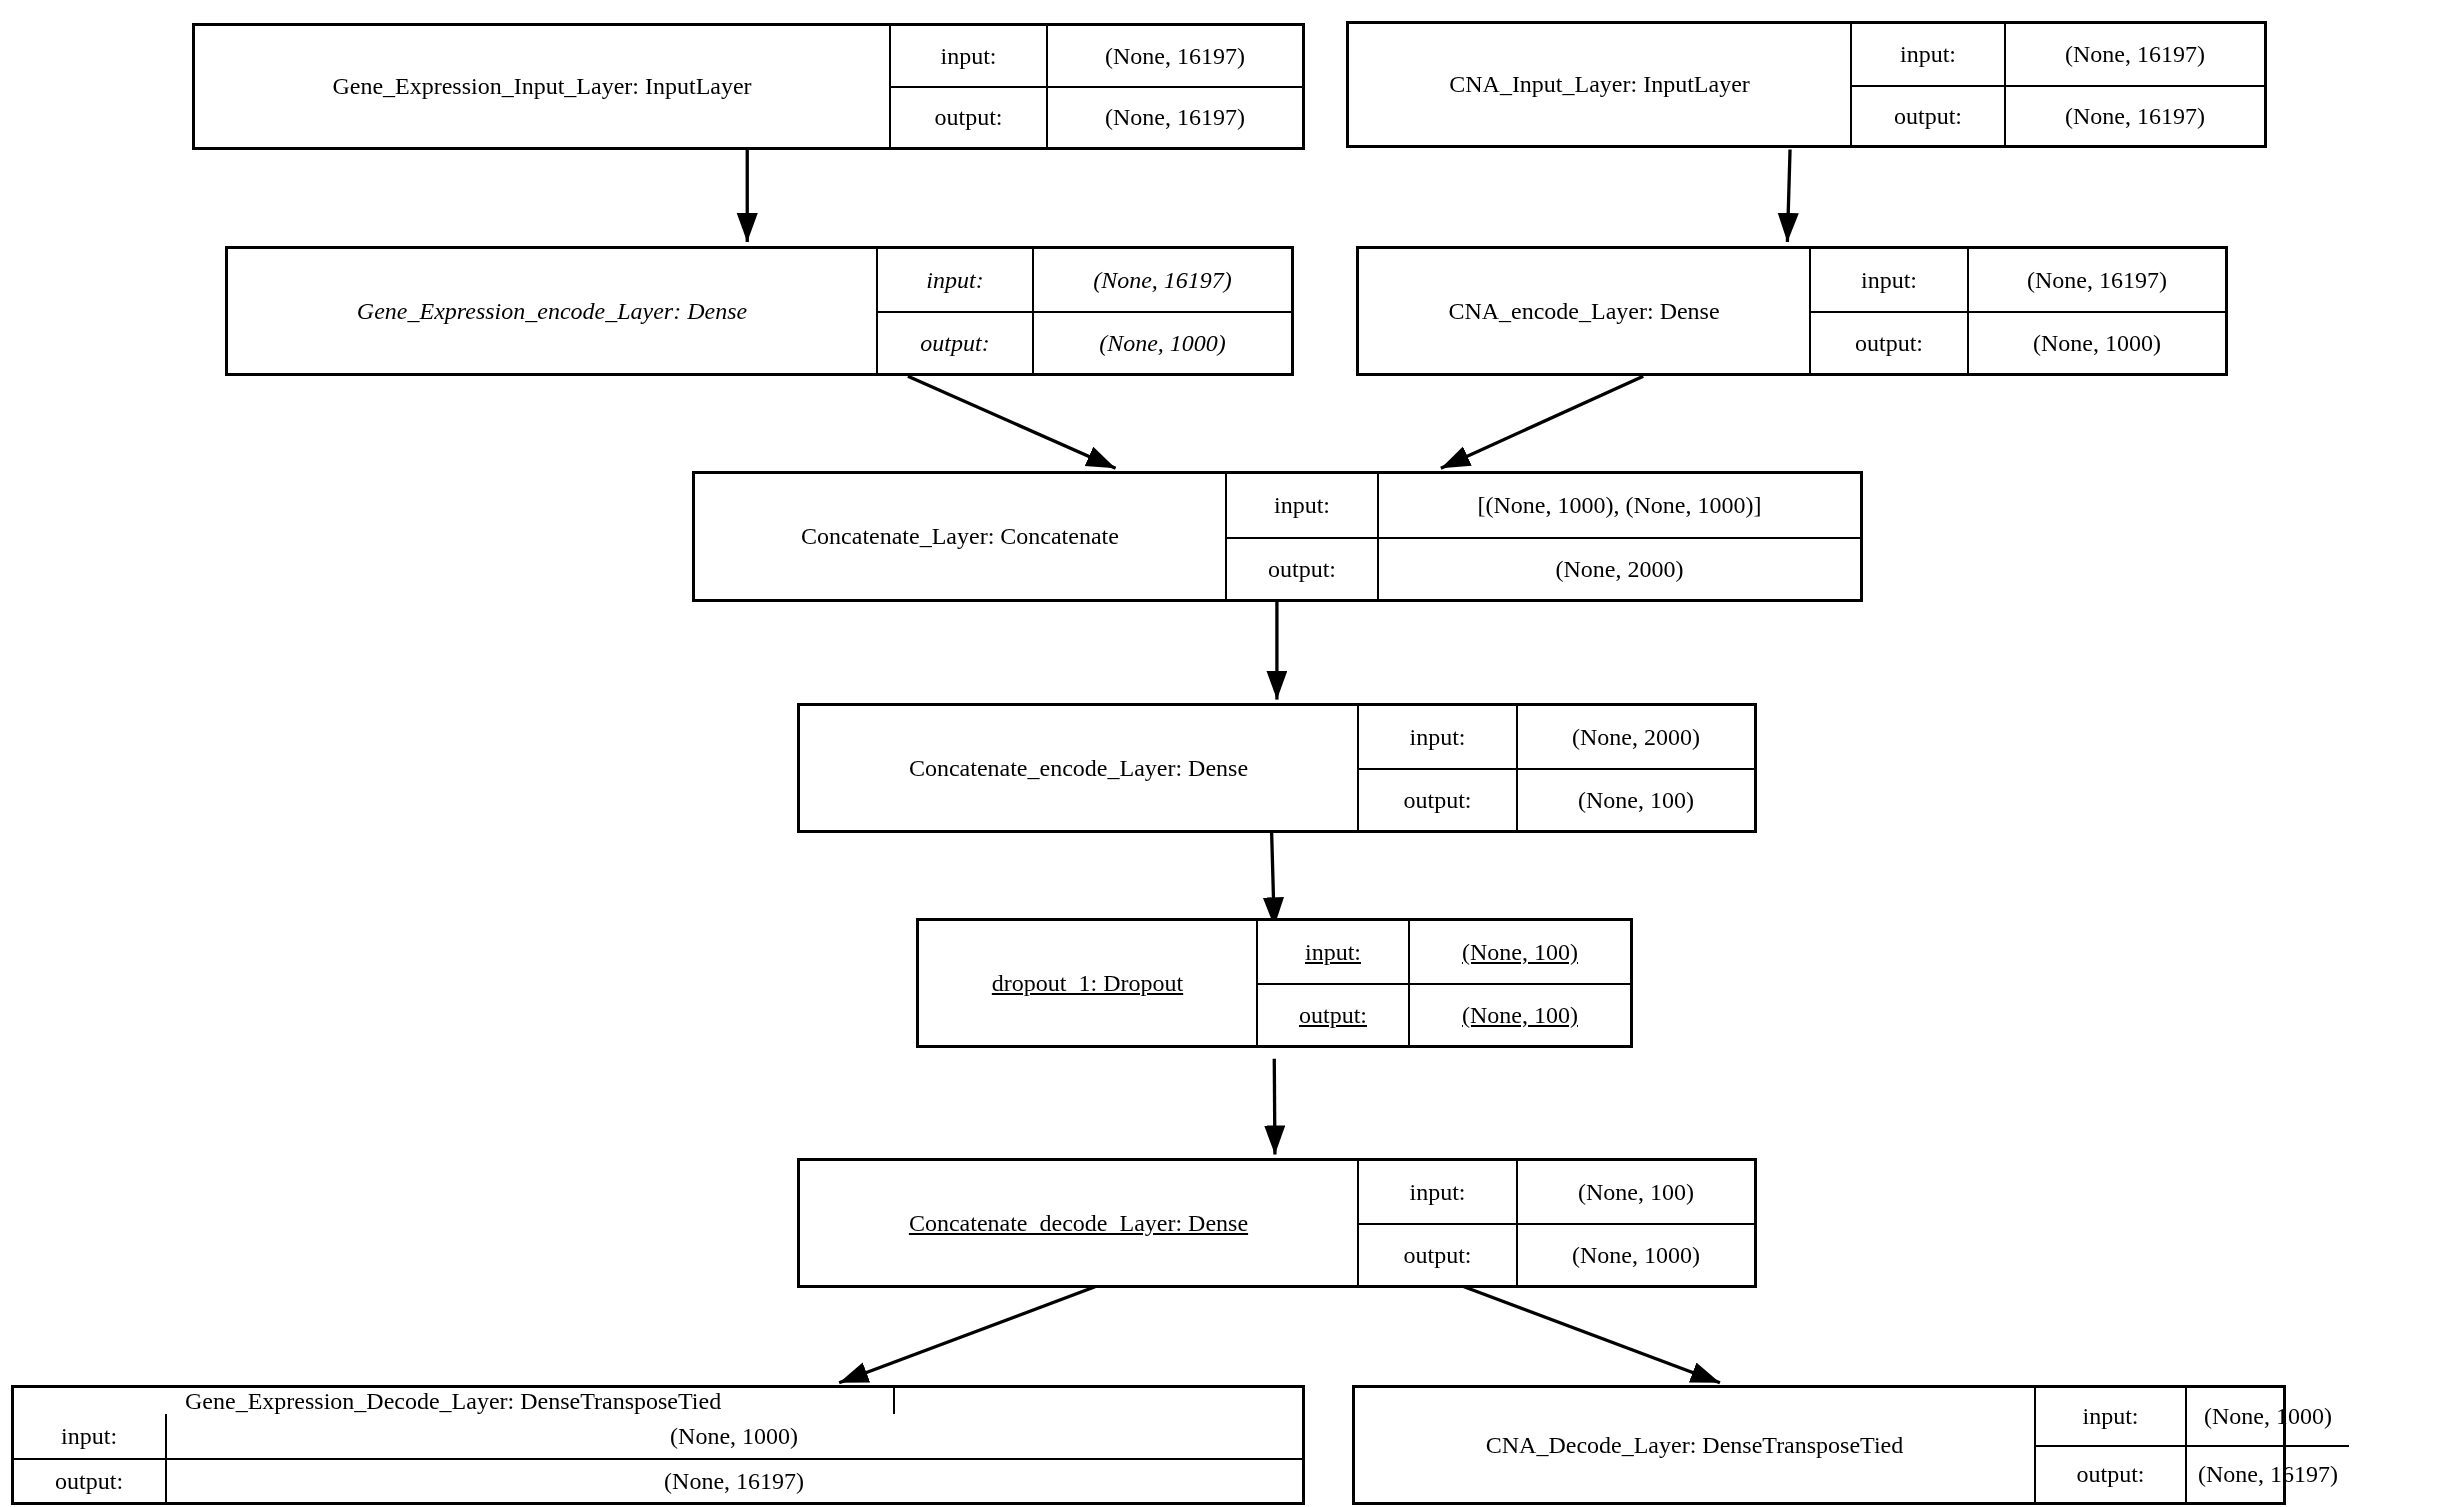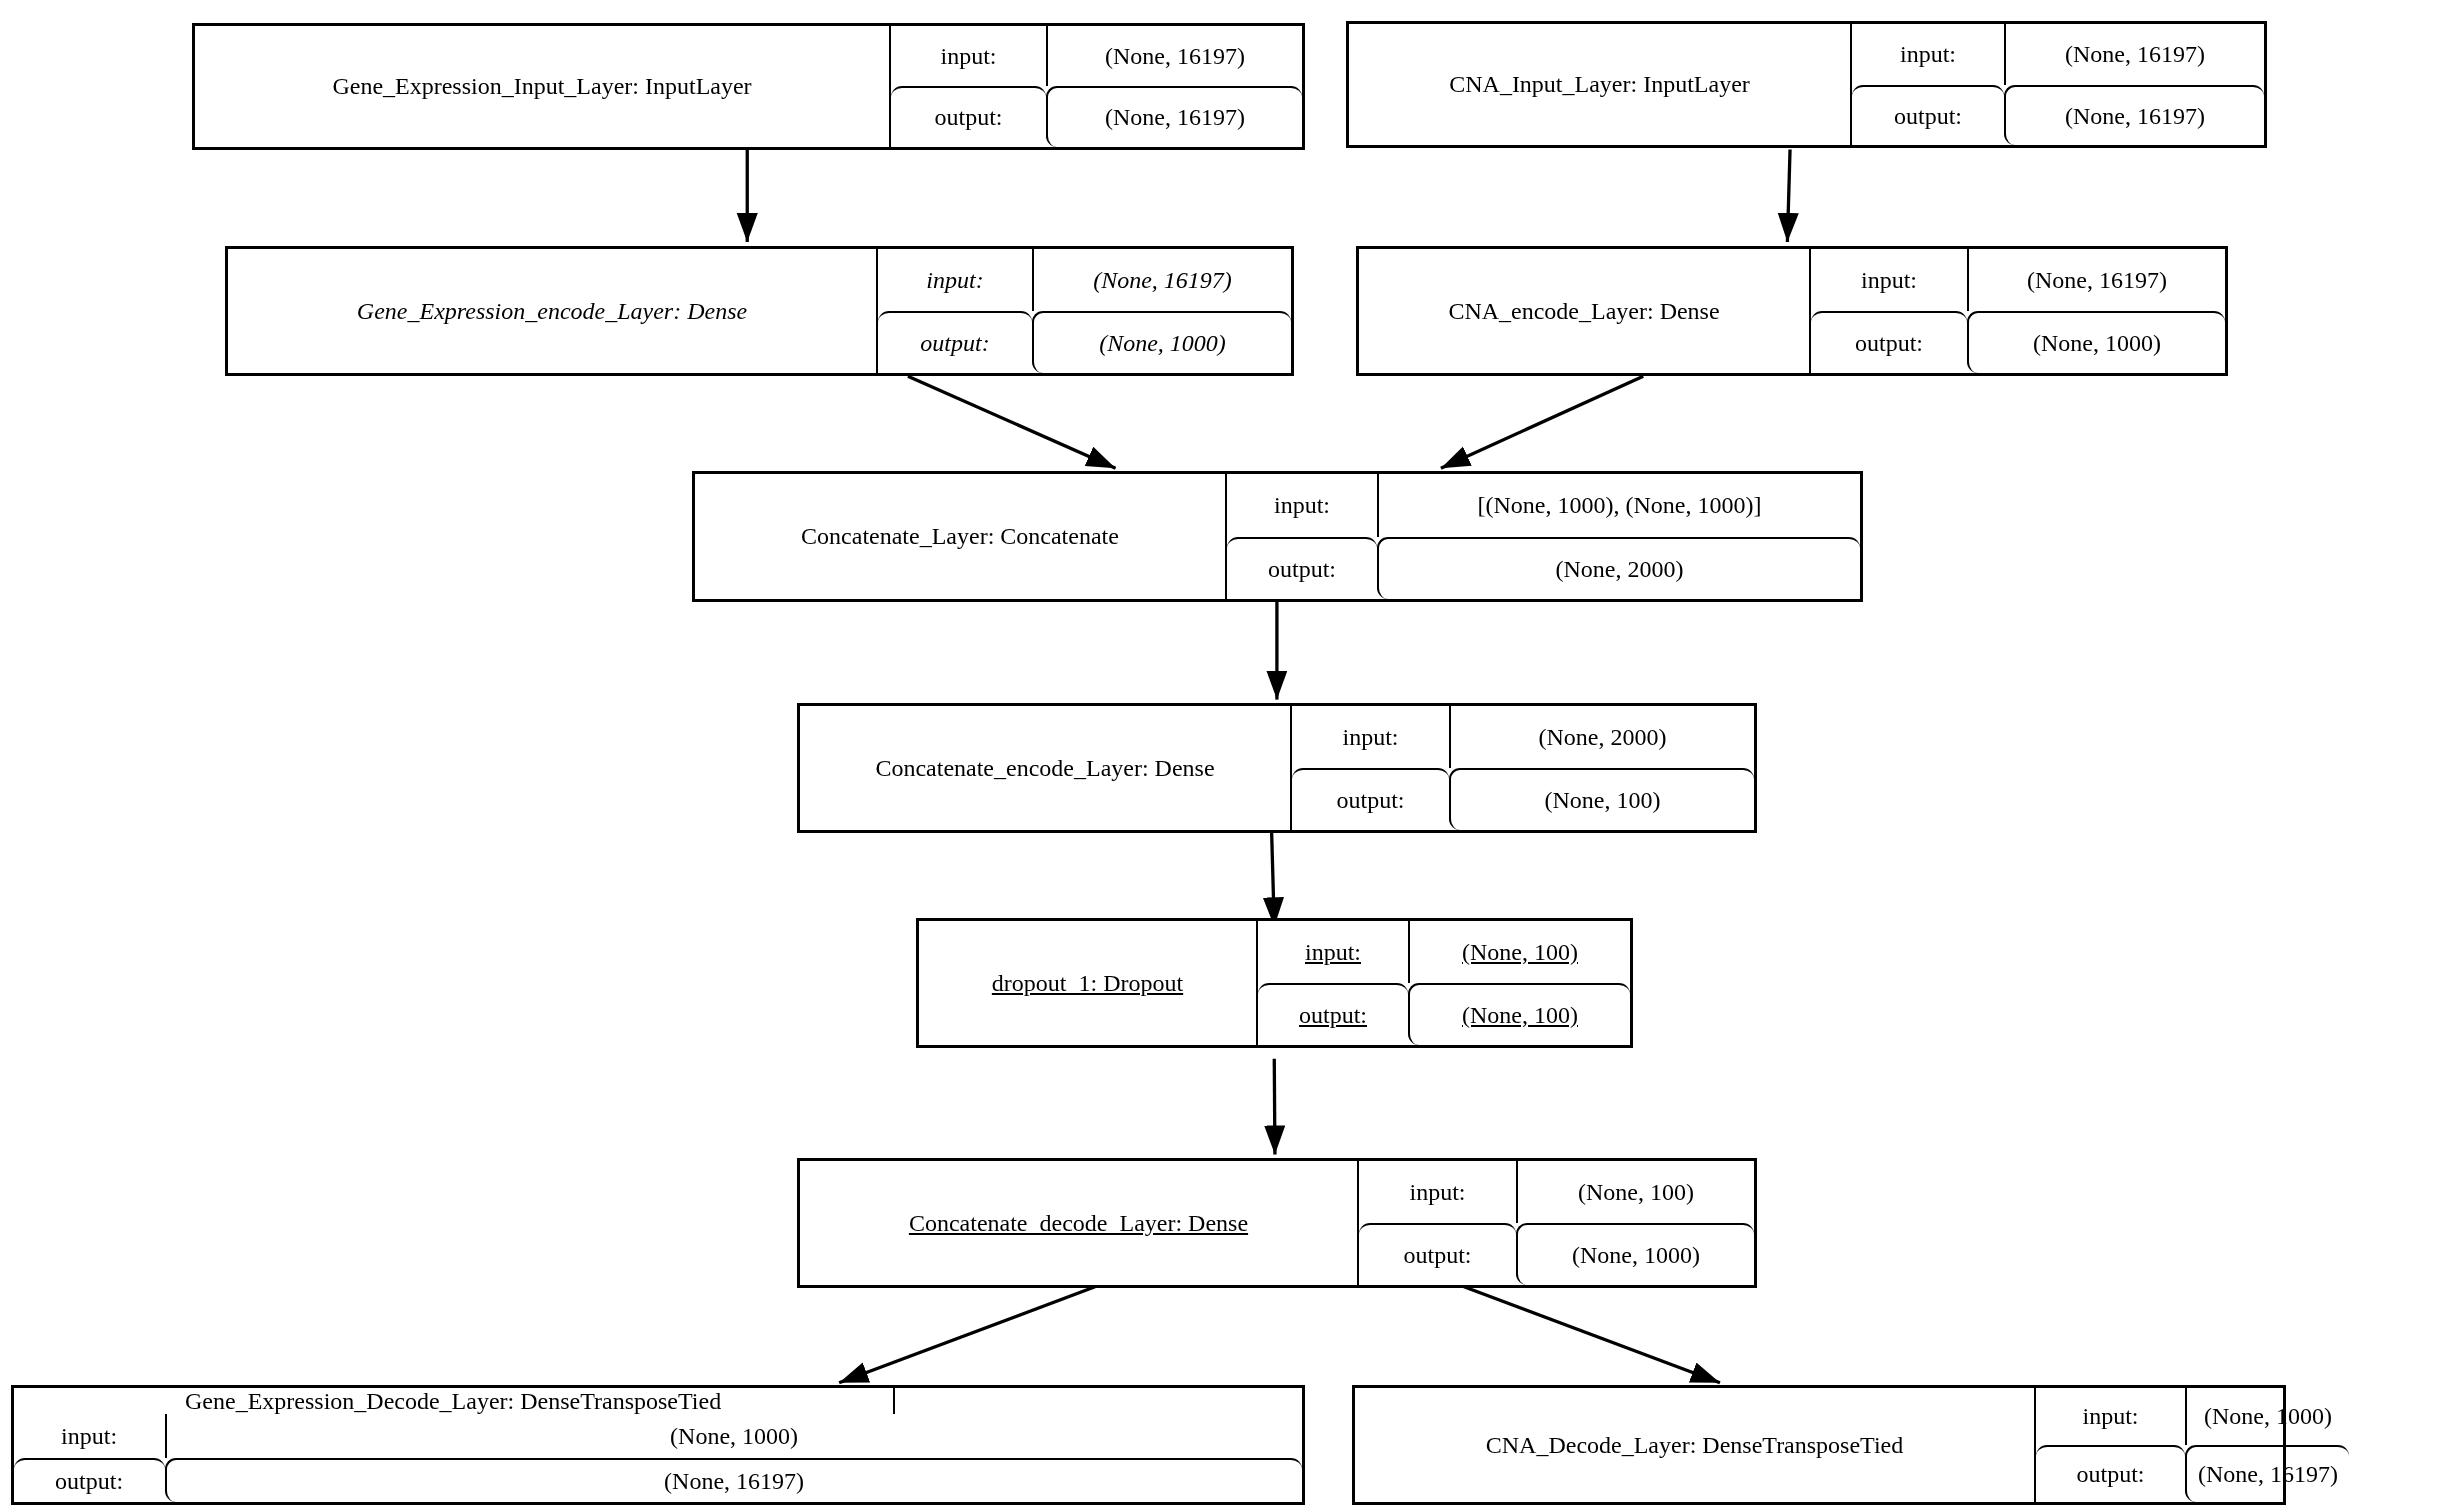--- a/index.html
+++ b/index.html
@@ -47,21 +47,21 @@
     box-sizing: border-box;
     display: flex;
     align-items: center;
     justify-content: center;
     font-size: 24px;
     line-height: 1.1;
     white-space: nowrap;
     padding: 0 11px;
   }
   .io-cell.value { border-left: 2.6px solid #000000; }
-  .io-cell.bottom { border-top: 2.6px solid #000000; border-radius: 11px; }
+  .io-cell.bottom { border-top: 2.6px solid #000000; }
 </style>
 </head>
 <body>
 
 <div class="canvas">
 
   <svg class="edges-layer" viewBox="0 0 3705 2279" xmlns="http://www.w3.org/2000/svg">
     <defs>
       <marker id="arrow" markerUnits="userSpaceOnUse" markerWidth="46" markerHeight="34" refX="44" refY="16" orient="auto">
         <polygon points="0,0 44,16 0,32" fill="#000000"></polygon>
@@ -122,21 +122,21 @@
     <div class="name-cell" style="width:532px;">Concatenate_Layer: Concatenate</div>
     <div class="io-grid" style="grid-template-columns:150px 1fr;">
       <div class="io-cell label">input:</div>
       <div class="io-cell value">[(None, 1000), (None, 1000)]</div>
       <div class="io-cell label bottom">output:</div>
       <div class="io-cell value bottom">(None, 2000)</div>
     </div>
   </div>
 
   <div class="node" style="left:797px; top:703px; width:960px; height:130px;">
-    <div class="name-cell" style="width:492px;font-family:Liberation Serif, serif;">Concatenate_encode_Layer: Dense</div>
+    <div class="name-cell" style="width:559px;font-family:Liberation Serif, serif;">Concatenate_encode_Layer: Dense</div>
     <div class="io-grid" style="grid-template-columns:157px 1fr;">
       <div class="io-cell label">input:</div>
       <div class="io-cell value">(None, 2000)</div>
       <div class="io-cell label bottom">output:</div>
       <div class="io-cell value bottom">(None, 100)</div>
     </div>
   </div>
 
   <div class="node" style="left:916px; top:918px; width:717px; height:130px;text-decoration:underline;">
     <div class="name-cell" style="width:339px;">dropout_1: Dropout</div>

